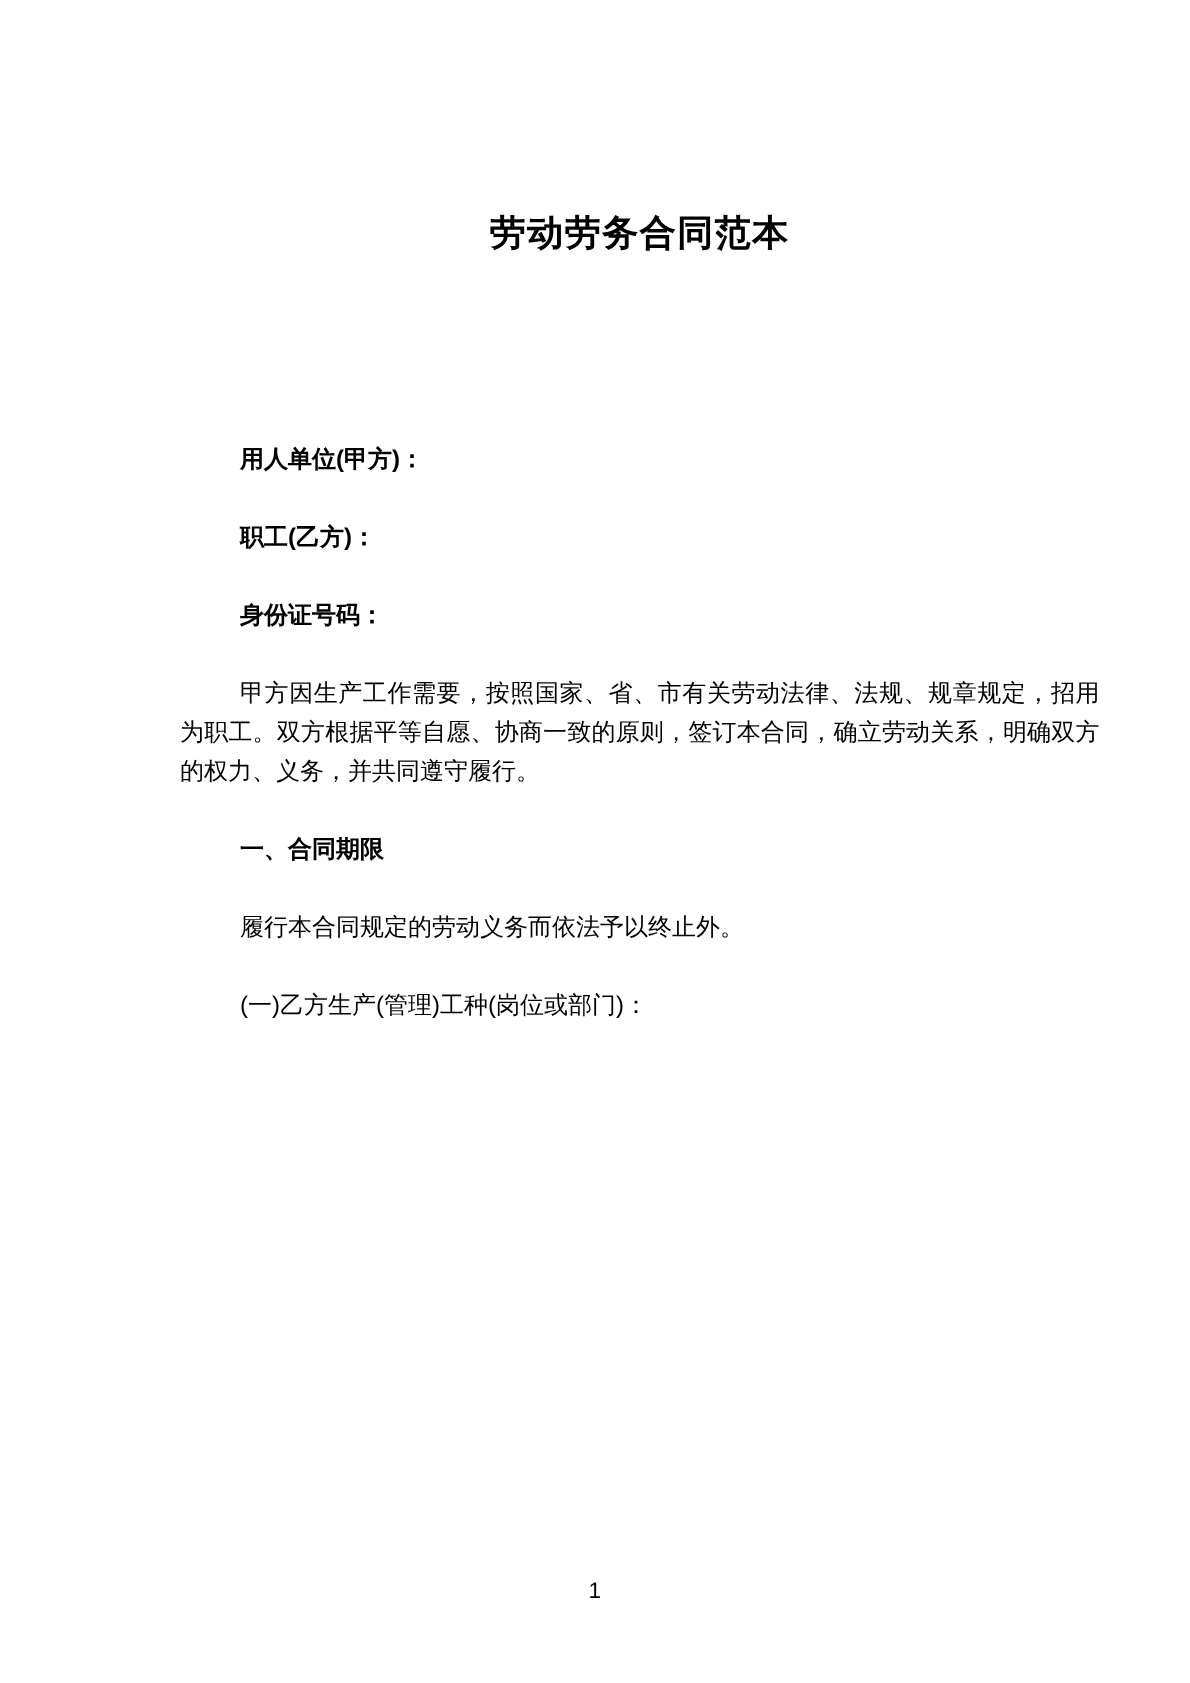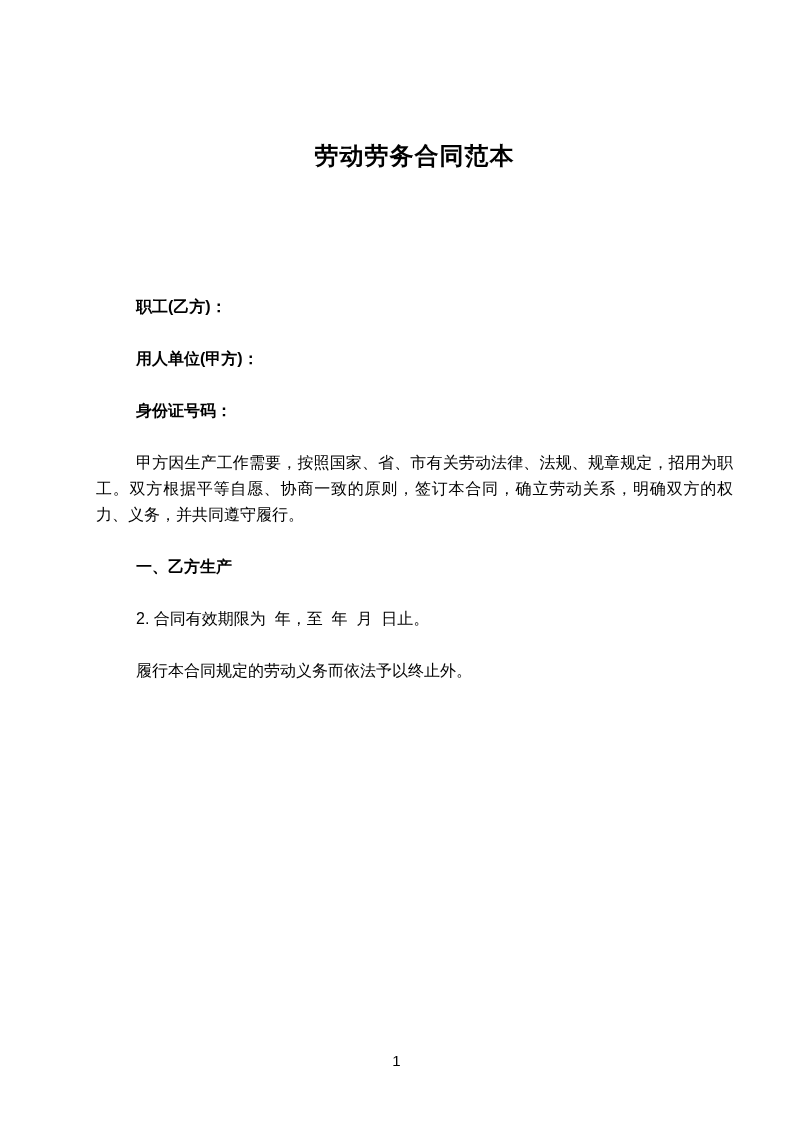--- a/index.html
+++ b/index.html
@@ -17,20 +17,21 @@
   .page {
     position: relative;
     width: 793px;
     height: 1122px;
     background: #ffffff;
     box-sizing: border-box;
   }
   .content {
     padding: 140px 60px 0 96px;
     box-sizing: border-box;
+    margin-left: 24px;
   }
   .doc-title {
     margin: 0 0 122px 0;
     font-size: 24px;
     line-height: 32px;
     font-weight: 700;
     text-align: center;
     letter-spacing: 1px;
   }
   .para {
@@ -60,35 +61,35 @@
   }
 </style>
 </head>
 <body>
 
 <div class="page">
   <div class="content">
 
     <h1 class="doc-title">劳动劳务合同范本</h1>
 
+    <p class="para field-label">用人单位(甲方)：</p>
+
     <p class="para field-label">职工(乙方)：</p>
-
-    <p class="para field-label">用人单位(甲方)：</p>
 
     <p class="para field-label">身份证号码：</p>
 
     <p class="para">甲方因生产工作需要，按照国家、省、市有关劳动法律、法规、规章规定，招用为职工。双方根据平等自愿、协商一致的原则，签订本合同，确立劳动关系，明确双方的权力、义务，并共同遵守履行。</p>
 
-    <p class="para section-heading">一、乙方生产</p>
+    <p class="para section-heading">一、合同期限</p>
 
 
-    <p class="para">2. 合同有效期限为&nbsp;&nbsp;年，至&nbsp;&nbsp;年&nbsp;&nbsp;月&nbsp;&nbsp;日止。</p>
 
 
     <p class="para">履行本合同规定的劳动义务而依法予以终止外。</p>
 
 
 
+    <p class="para">(一)乙方生产(管理)工种(岗位或部门)：</p>
 
   </div>
 
   <div class="page-number">1</div>
 </div>
 
 </body></html>

